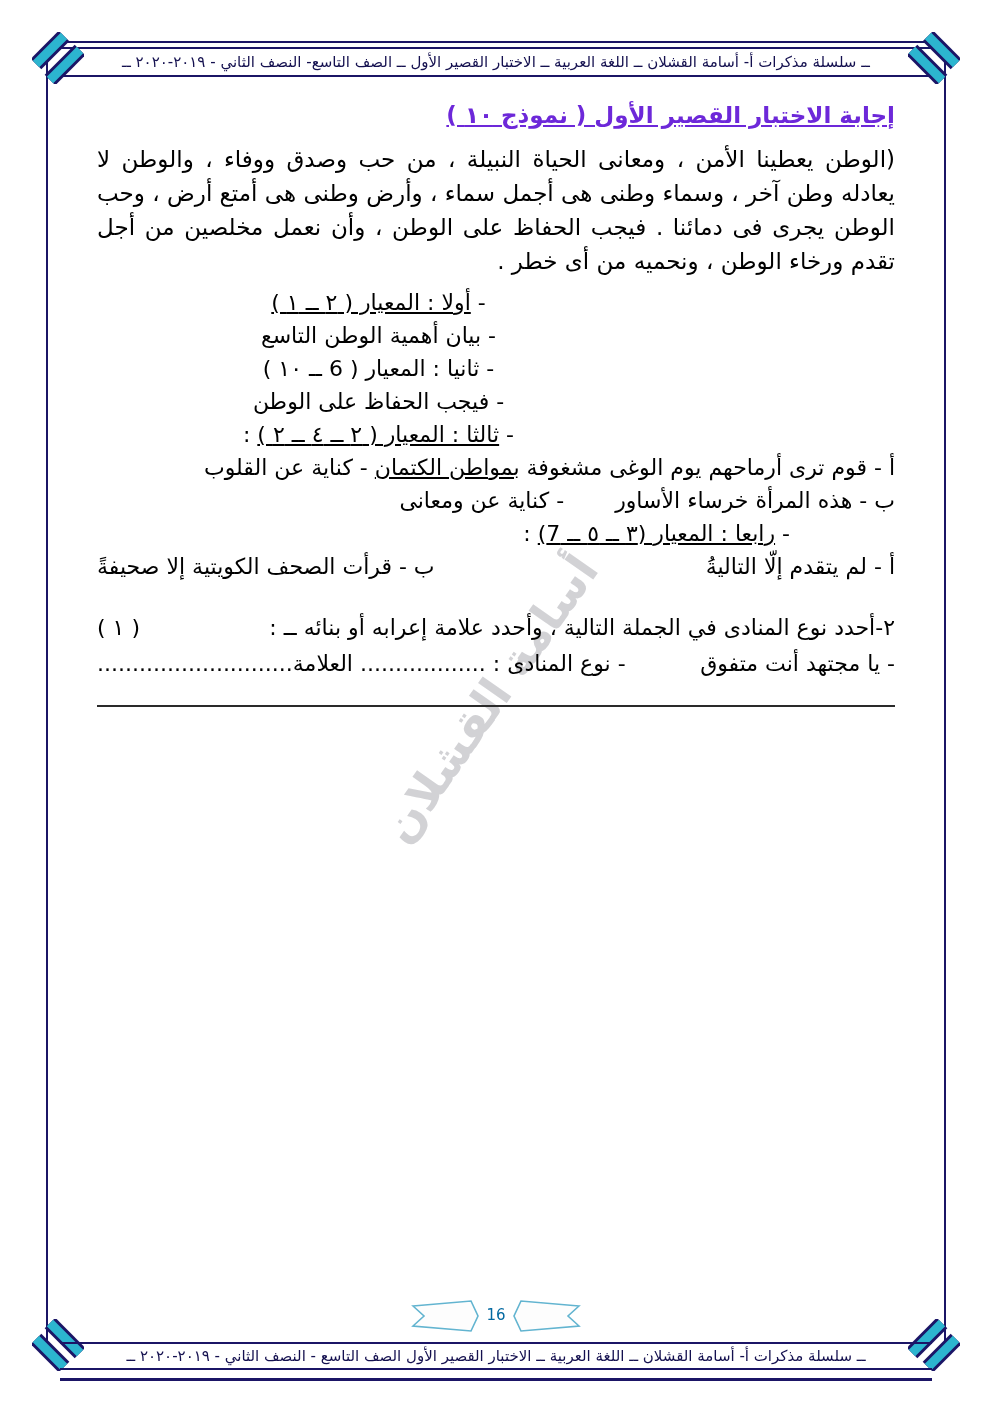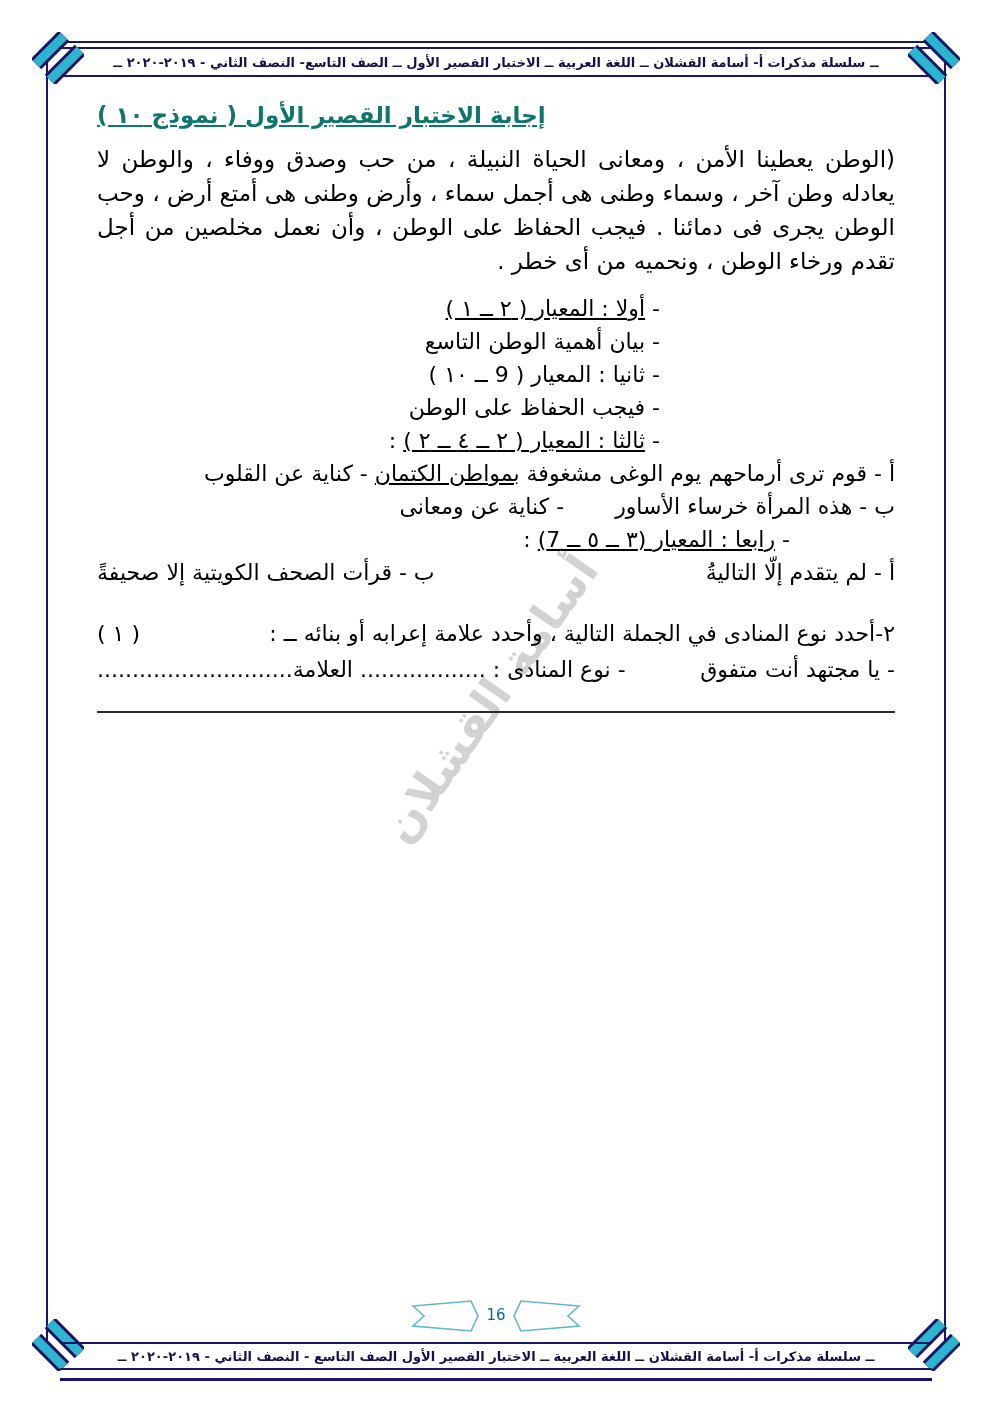--- a/index.html
+++ b/index.html
@@ -25,42 +25,42 @@
   .frame-top {
     position: absolute; left: 60px; right: 60px; top: 47px; height: 30px;
     border-top: 2px solid #1b1566; border-bottom: 2px solid #1b1566;
     display: flex; align-items: center; justify-content: center;
   }
   .frame-bottom {
     position: absolute; left: 60px; right: 60px; bottom: 33px; height: 28px;
     border-top: 2px solid #1b1566; border-bottom: 2px solid #1b1566;
     display: flex; align-items: center; justify-content: center;
   }
-  .hdr { direction: rtl; font-size: 13px; font-weight: bold; white-space: nowrap; color: #14104f; }
+  .hdr { direction: rtl; font-size: 15px; font-weight: normal; white-space: nowrap; color: #14104f; }
 
   .corner { position: absolute; width: 52px; height: 52px; }
   .corner.tl { left: 32px;  top: 32px; }
   .corner.tr { right: 32px; top: 32px;    transform: scaleX(-1); }
   .corner.bl { left: 32px;  bottom: 32px; transform: scaleY(-1); }
   .corner.br { right: 32px; bottom: 32px; transform: scale(-1,-1); }
 
   
   .content {
     position: absolute; left: 97px; right: 97px; top: 98px;
     direction: rtl; text-align: right;
     font-size: 22px; line-height: 1.5;
   }
   .title {
-    text-align: left; color: #0f766e; font-weight: bold;
+    text-align: right; color: #6d28d9; font-weight: bold;
     font-size: 23px; text-decoration: underline; margin-bottom: 9px;
   }
   .intro { font-weight: bold; text-decoration: underline; margin-bottom: 3px; }
-  .passage { text-align: justify; font-size: 23px; line-height: 1.48; margin-bottom: 14px; }
+  .passage { text-align: justify; font-size: 23px; line-height: 1.48; margin-bottom: 8px; }
 
-  .indent  { margin-right: 235px; }
+  .indent  { margin-right: 235px; text-align: center; }
   .indent2 { margin-right: 105px; }
 
   .row { display: flex; align-items: baseline; }
   .between { justify-content: space-between; }
   .gap55 > :first-child { margin-left: 51px; }
 
   .u { text-decoration: underline; }
   .b { font-weight: normal; text-align: right; }
 
   .q2head { margin-top: 28px; font-size: 22px; }
@@ -133,21 +133,21 @@
     <div class="title">إجابة الاختبار القصير الأول ( نموذج ١٠ )</div>
 
 
     <p class="passage">(الوطن يعطينا الأمن ، ومعانى الحياة النبيلة ، من حب وصدق ووفاء ، والوطن لا يعادله وطن آخر ، وسماء وطنى هى أجمل سماء ، وأرض وطنى هى أمتع أرض ، وحب الوطن يجرى فى دمائنا . فيجب الحفاظ على الوطن ، وأن نعمل مخلصين من أجل تقدم ورخاء الوطن ، ونحميه من أى خطر  .</p>
 
     <div class="indent">
       <span>- </span><span class="u">أولا : المعيار ( ٢ ــ ١ )</span>
     </div>
     <div class="indent">- بيان أهمية الوطن التاسع</div>
 
-    <div class="indent">- ثانيا : المعيار ( 9 ــ ١٠ )</div>
+    <div class="indent">- ثانيا : المعيار ( 6 ــ ١٠ )</div>
     <div class="indent">-  فيجب الحفاظ على الوطن</div>
 
     <div class="indent">
       <span>- </span><span class="u">ثالثا : المعيار ( ٢ ــ ٤ ــ ٢ )</span><span> :</span>
     </div>
 
     <div>
       <span>أ  -   قوم ترى أرماحهم يوم الوغى مشغوفة </span><span class="u">بمواطن الكتمان</span><span>  -  </span><span class="b">كناية عن</span><span>  القلوب</span>
     </div>
 

